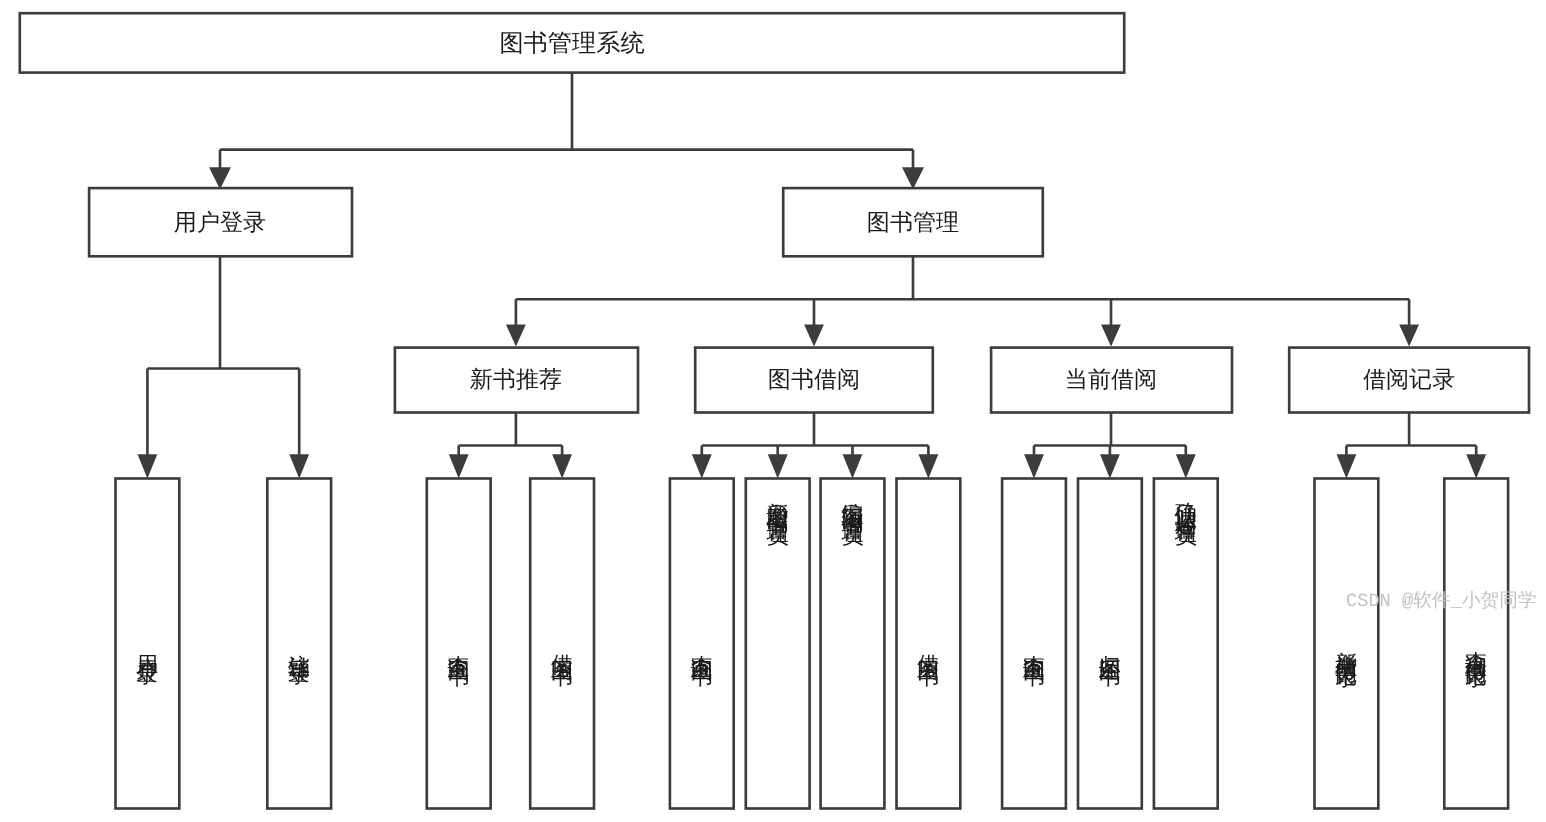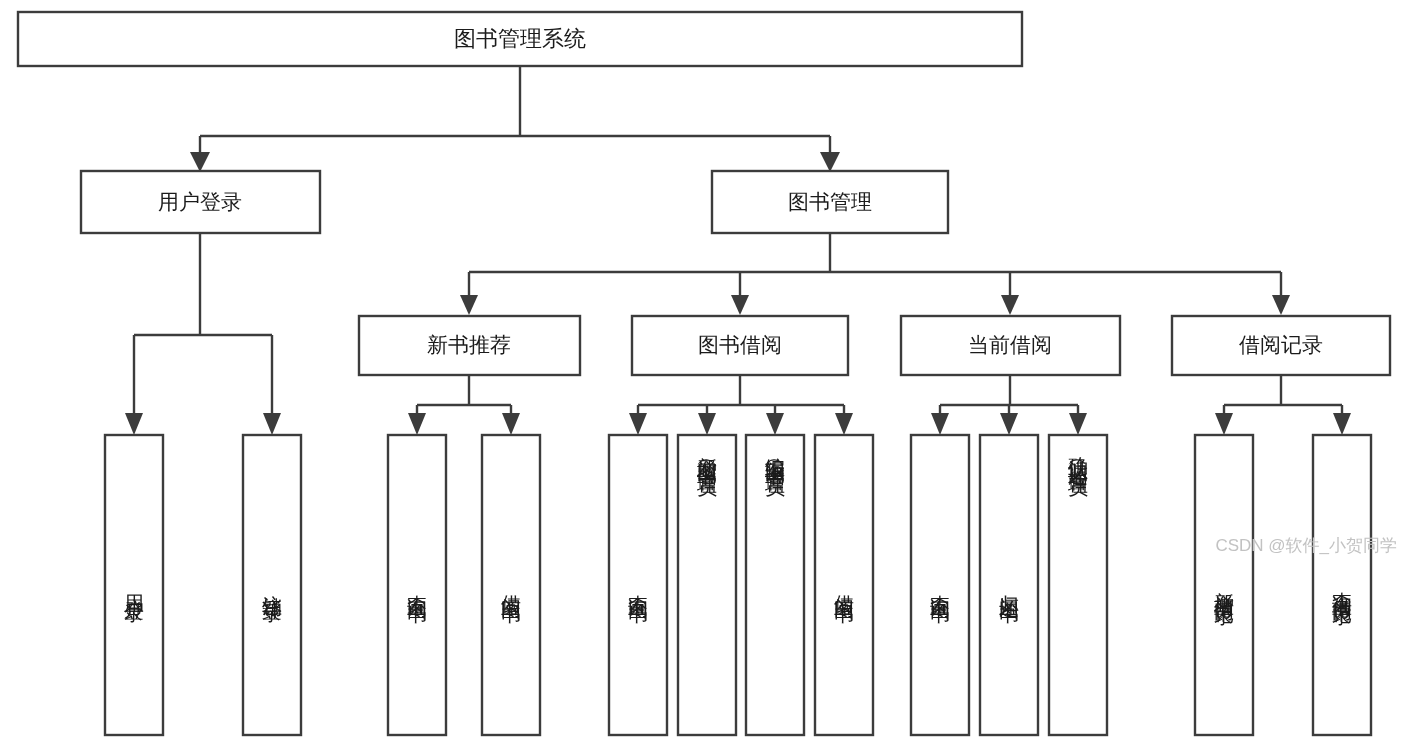--- a/index.html
+++ b/index.html
@@ -67,21 +67,21 @@
     letter-spacing: 3px;
     color: #1b1b1b;
     white-space: nowrap;
   }
   .watermark {
     position: absolute;
     right: 8px;
     bottom: 4px;
     color: #c2c2c2;
     font-size: 17px;
-    font-family: Liberation Sans, sans-serif;
+    font-family: Liberation Mono, monospace;
     white-space: nowrap;
   }
 </style>
 </head>
 <body>
 
 <div id="diagram-root">
 
   <svg class="diagram-canvas" viewBox="0 0 1405 747" xmlns="http://www.w3.org/2000/svg">
 

